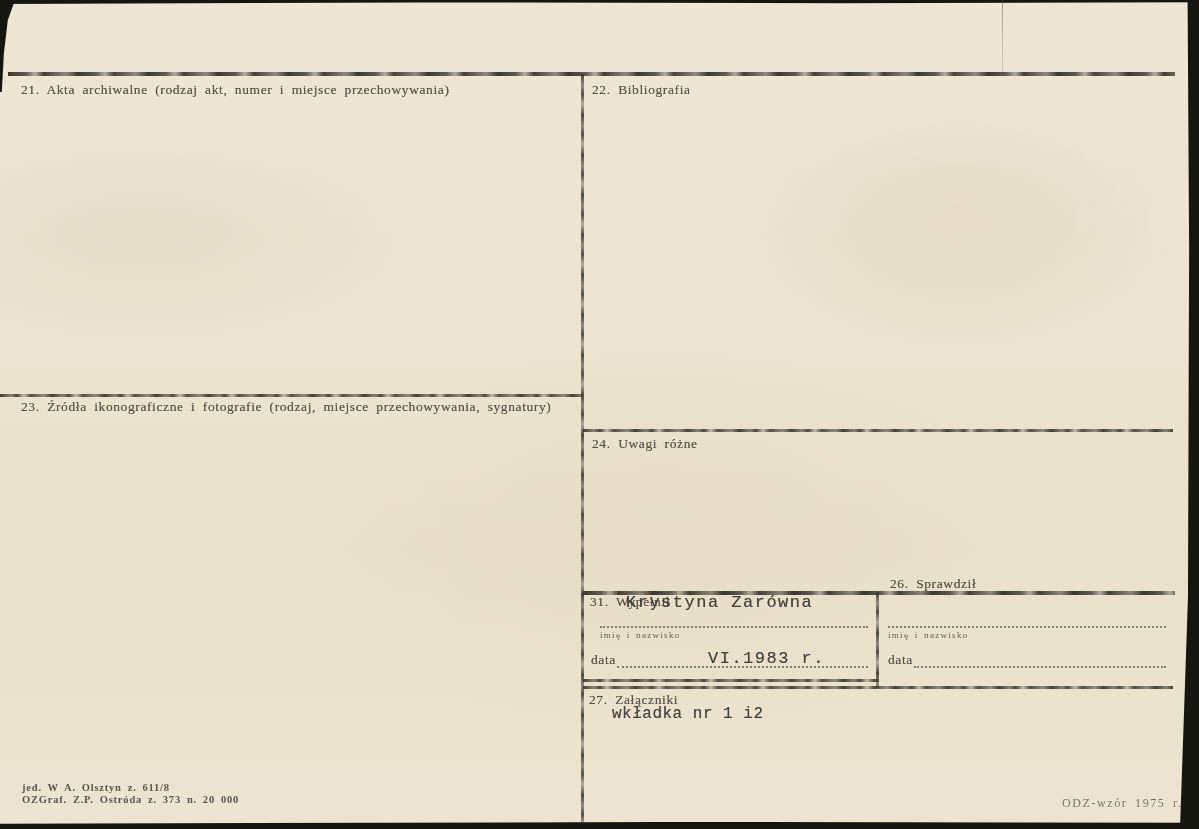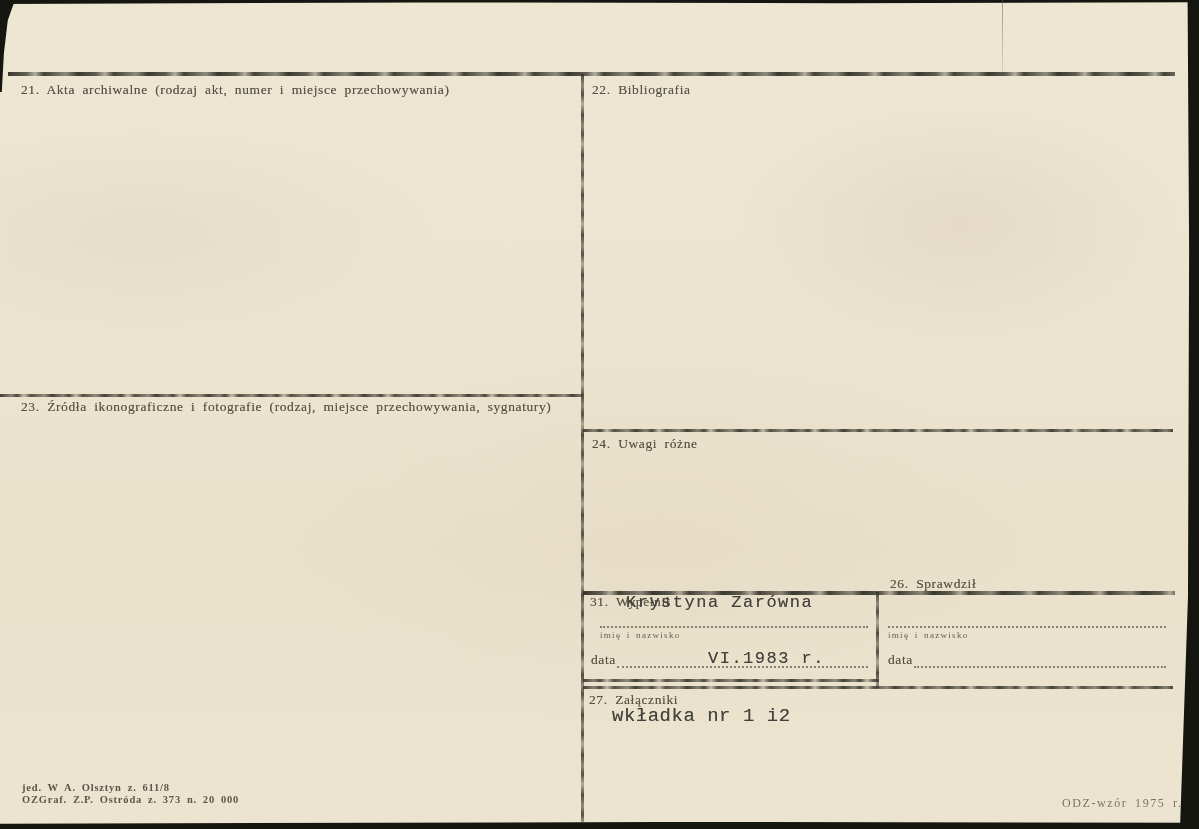--- a/index.html
+++ b/index.html
@@ -102,19 +102,19 @@
   <div class="dotted" style="left:617px; top:666px; width:251px;"></div>
 
   <span class="plabel" style="left:890px; top:576px;">26. Sprawdził</span>
   <div class="dotted" style="left:888px; top:626px; width:278px;"></div>
   <span class="tinylabel" style="left:888px; top:630px; width:278px;">imię i nazwisko</span>
   <span class="plabel" style="left:888px; top:652px;">data</span>
   <span class="typed" style="left:990px; top:649px;"></span>
   <div class="dotted" style="left:914px; top:666px; width:252px;"></div>
 
   <span class="plabel" style="left:589px; top:692px;">27. Załączniki</span>
-  <span class="typed" style="left:612px; top:705px; font-size:19px; letter-spacing:0.5px;">wkładka nr 1 i2</span>
+  <span class="typed" style="left:612px; top:705px; font-size:16px; letter-spacing:0.5px;">wkładka nr 1 i2</span>
 
   <span class="footnote" style="left:22px; top:782px;">jed. W A. Olsztyn z. 611/8</span>
   <span class="footnote" style="left:22px; top:794px;text-align:right;">OZGraf. Z.P. Ostróda z. 373 n. 20 000</span>
   <span class="formcode" style="left:1062px; top:796px;">ODZ-wzór 1975 r.</span>
 
 </div>
 
 </body></html>

